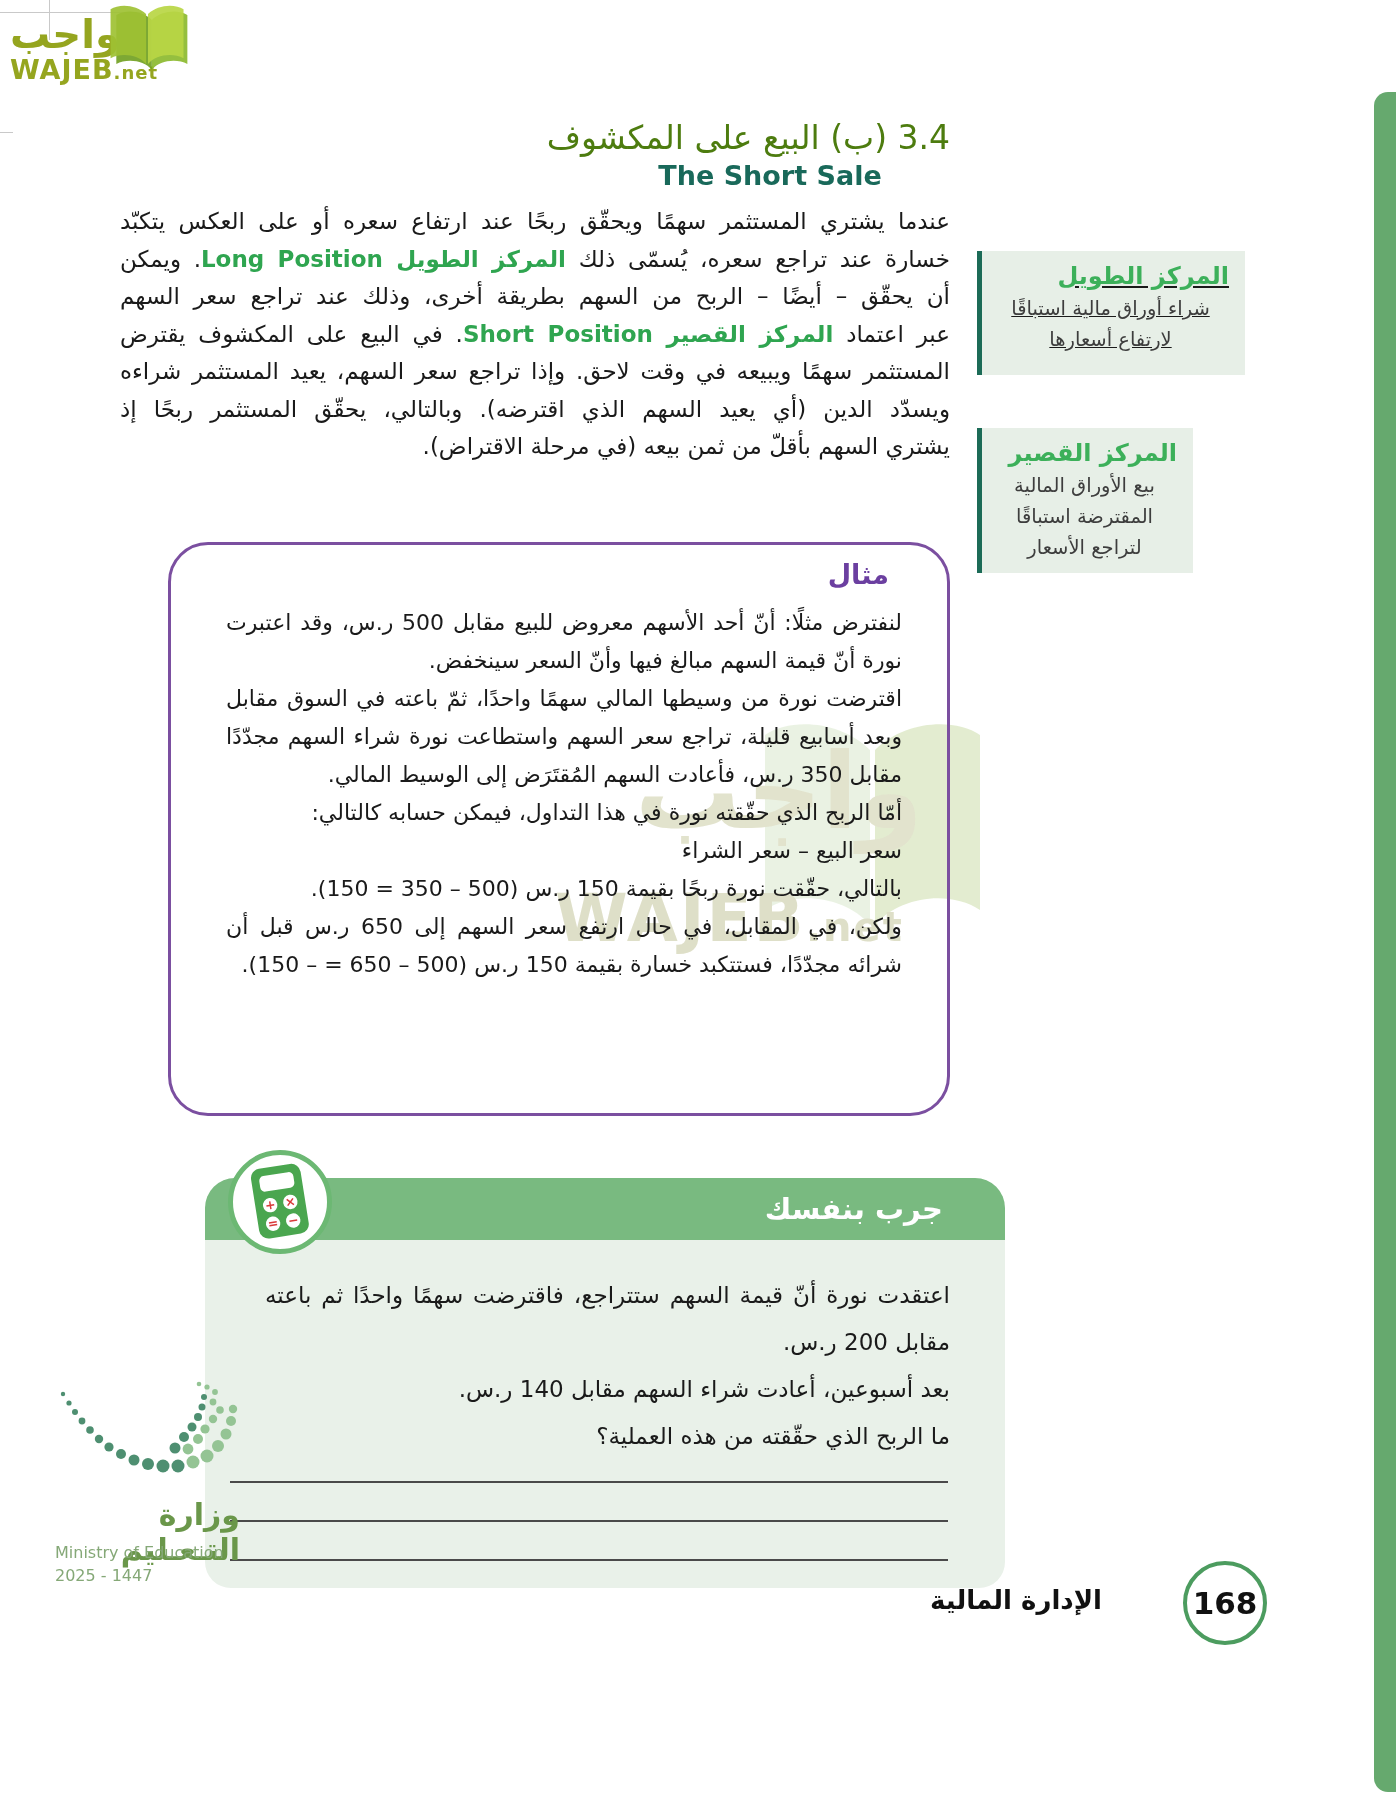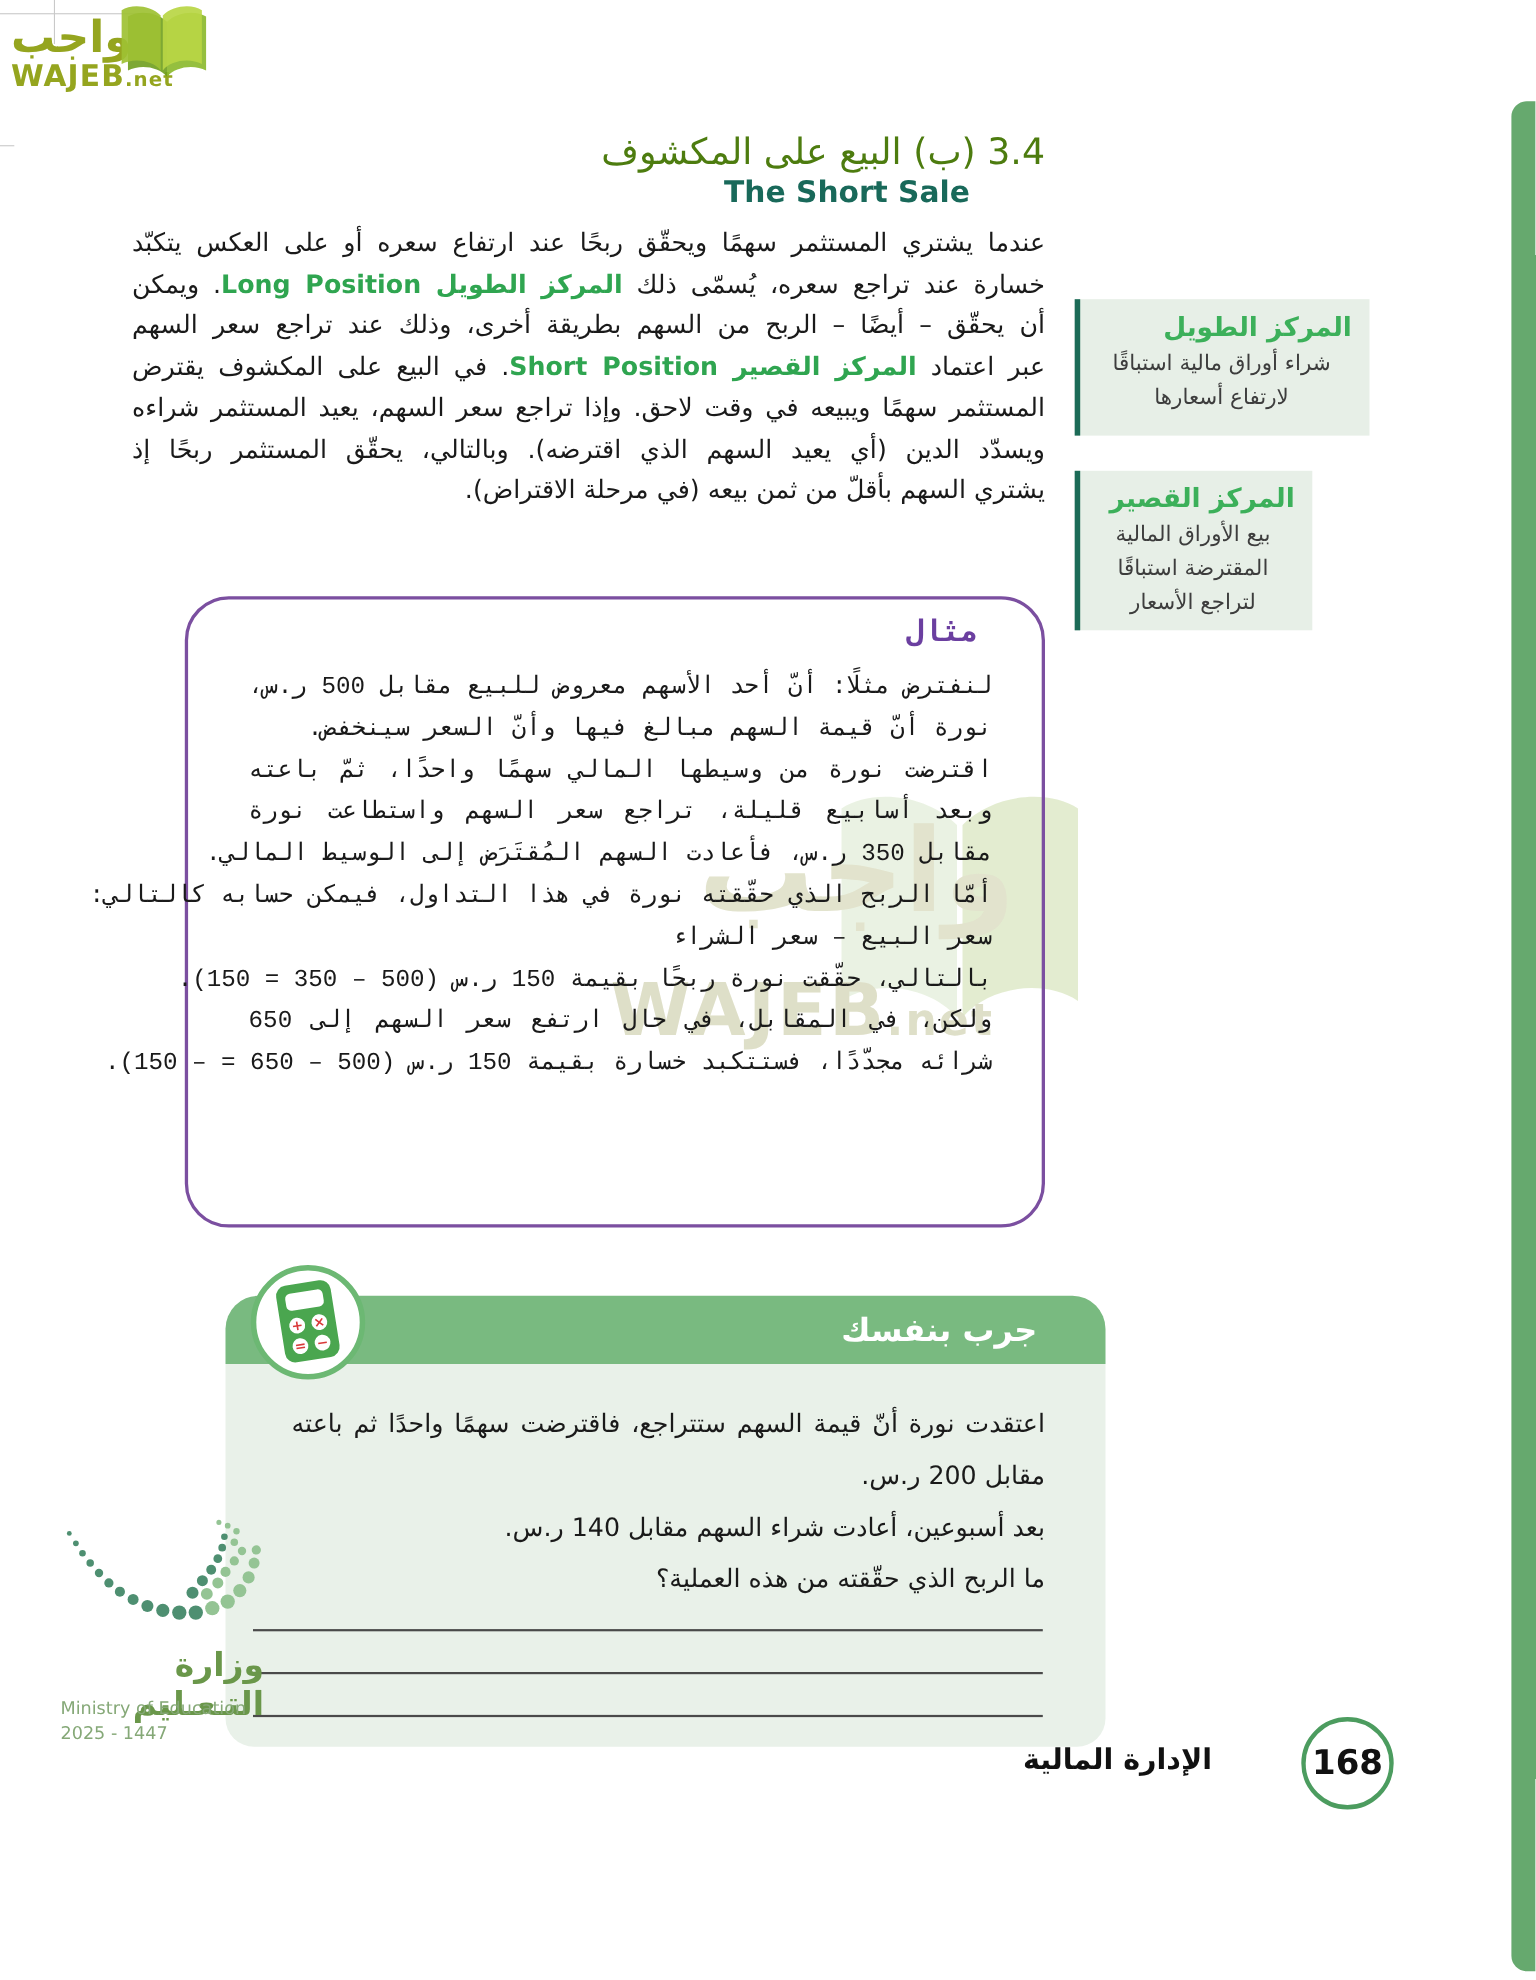--- a/index.html
+++ b/index.html
@@ -20,21 +20,21 @@
   .para{direction:rtl;}
   .pline{font-size:23px;line-height:37.5px;height:37.5px;text-align:right;white-space:nowrap;}
   .pline.just{white-space:normal;text-align:justify;text-align-last:justify;overflow:hidden;}
   .green{color:#2fa550;font-weight:bold;}
   
   .defbox{background:#e7efe7;border-left:5px solid #1c6b57;direction:rtl;
           padding:8px 16px 8px 10px;box-sizing:border-box;}
   .defbox .dtitle{color:#3cb05a;font-weight:bold;font-size:24px;line-height:34px;text-align:right;}
   .defbox .dbody{color:#3d3d3d;font-size:19.5px;line-height:31px;text-align:center;}
   
-  .exbox{border:3px solid #7b4fa0;border-radius:40px;background:transparent;font-family:Liberation Mono, monospace;}
+  .exbox{border:3px solid #7b4fa0;border-radius:40px;background:transparent;}
   .extitle{color:#6b3fa0;font-weight:bold;font-size:27px;direction:rtl;text-align:right;}
   .exline{font-size:22px;line-height:38px;height:38px;text-align:right;direction:rtl;white-space:nowrap;}
   .exline.just{white-space:normal;text-align:justify;text-align-last:justify;overflow:hidden;}
   
   .wm{opacity:.75;pointer-events:none;}
   .wm-ar{font-size:105px;font-weight:bold;color:#d9dabd;line-height:1;}
   .wm-en{font-size:66px;font-weight:bold;color:#d4d5b6;letter-spacing:2px;}
   .wm-en small{font-size:40px;}
   
   .tryband{background:#79ba80;border-radius:30px 30px 0 0;}
@@ -81,21 +81,21 @@
 <div class="abs para" style="left:120px;top:203px;width:830px;">
   <div class="pline just">عندما يشتري المستثمر سهمًا ويحقّق ربحًا عند ارتفاع سعره أو على العكس يتكبّد</div>
   <div class="pline just"><span>خسارة عند تراجع سعره، يُسمّى ذلك </span><span class="green">المركز الطويل Long Position</span><span>. ويمكن للمستثمر</span></div>
   <div class="pline just">أن يحقّق – أيضًا – الربح من السهم بطريقة أخرى، وذلك عند تراجع سعر السهم</div>
   <div class="pline just"><span>عبر اعتماد </span><span class="green">المركز القصير Short Position</span><span>. في البيع على المكشوف يقترض</span></div>
   <div class="pline just">المستثمر سهمًا ويبيعه في وقت لاحق. وإذا تراجع سعر السهم، يعيد المستثمر شراءه</div>
   <div class="pline just">ويسدّد الدين (أي يعيد السهم الذي اقترضه). وبالتالي، يحقّق المستثمر ربحًا إذ</div>
   <div class="pline">يشتري السهم بأقلّ من ثمن بيعه (في مرحلة الاقتراض).</div>
 </div>
 
-<div class="abs defbox" style="left:977px;top:272px;width:268px;height:124px;">
+<div class="abs defbox" style="left:977px;top:251px;width:268px;height:124px;text-decoration:underline;">
   <div class="dtitle">المركز الطويل</div>
   <div class="dbody">شراء أوراق مالية استباقًا لارتفاع أسعارها</div>
 </div>
 <div class="abs defbox" style="left:977px;top:428px;width:216px;height:145px;">
   <div class="dtitle">المركز القصير</div>
   <div class="dbody">بيع الأوراق المالية المقترضة استباقًا لتراجع الأسعار</div>
 </div>
 
 <div class="abs wm" style="left:540px;top:690px;width:460px;">
   <svg width="460" height="330" viewBox="0 0 460 330" style="position:absolute;left:0;top:0;">

